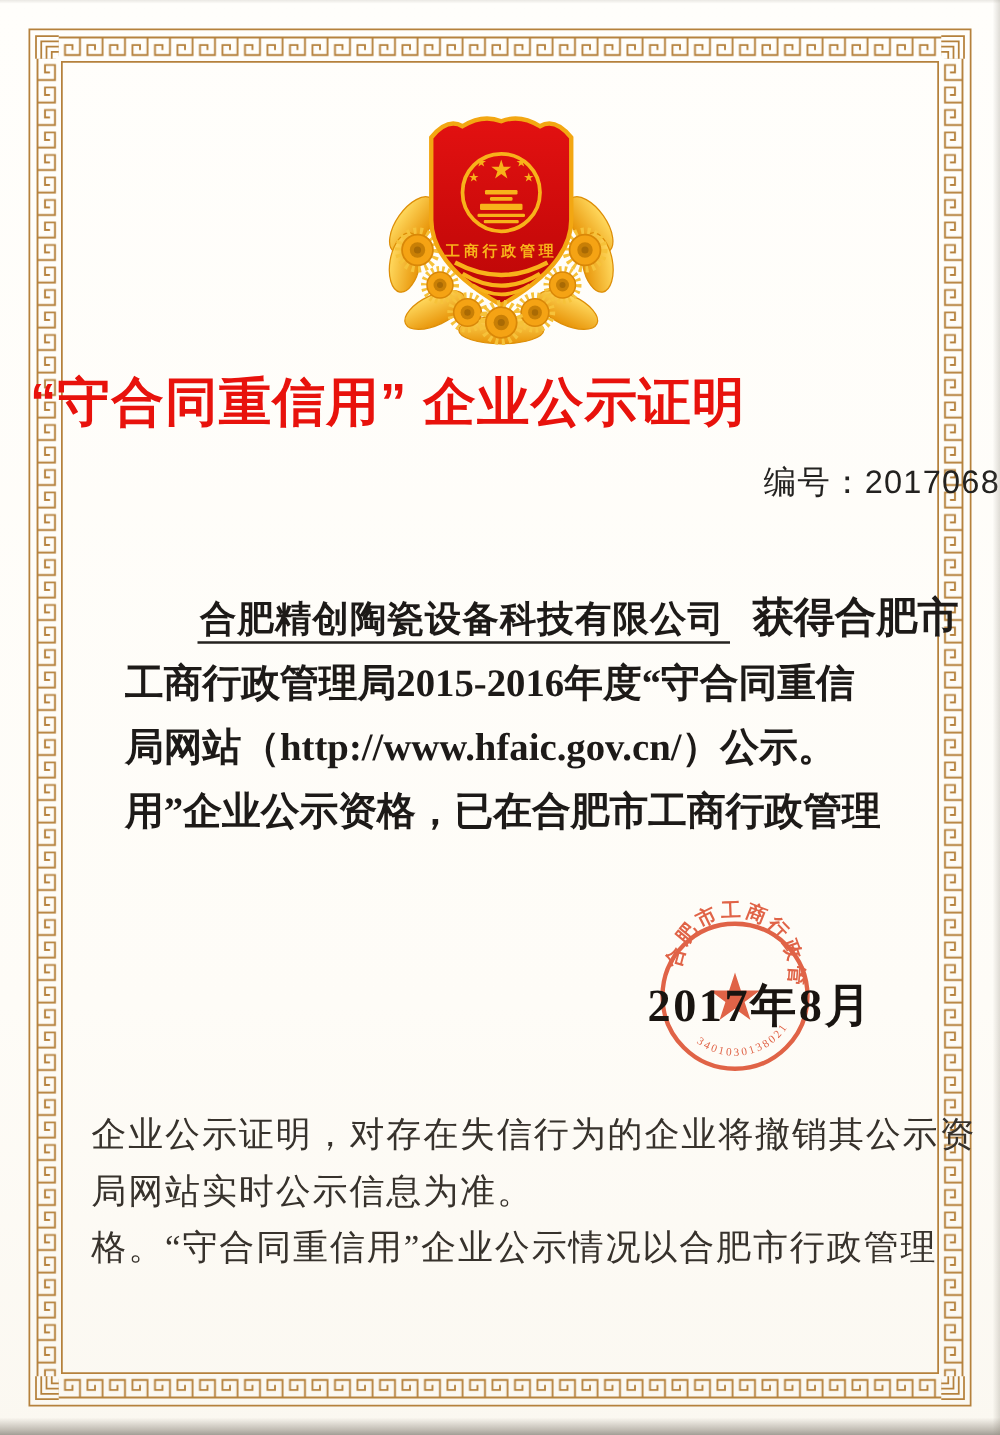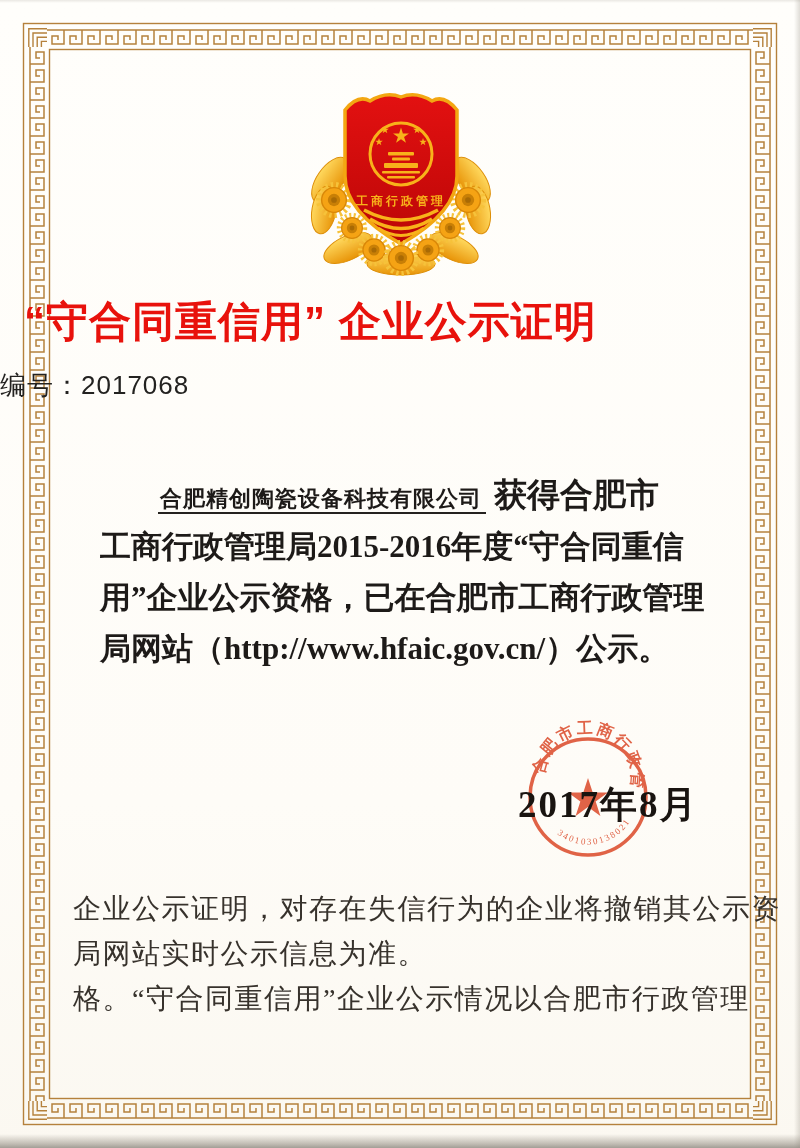--- a/index.html
+++ b/index.html
@@ -14,35 +14,35 @@
   }
   .layer{position:absolute;left:0;top:0;}
   
   .cert-title{
     position:absolute;left:0;top:294px;width:800px;
     font-family:"Liberation Sans","DejaVu Sans",sans-serif;
     font-weight:bold;font-size:42px;letter-spacing:1px;
     color:#e8120c;white-space:nowrap;padding-left:24px;
   }
   .serial{
-    position:absolute;left:0;top:368px;width:800px;text-align:left;
+    position:absolute;left:0;top:368px;width:800px;text-align:right;
     font-family:"Liberation Sans","DejaVu Sans",sans-serif;
     font-size:26px;letter-spacing:1px;color:#232220;
   }
   .body-par{
     position:absolute;left:100px;top:470px;width:610px;
     font-size:31px;font-weight:bold;color:#1d1a18;
     line-height:51px;white-space:nowrap;
   }
   .body-line{height:51px;}
   .body-line.first{padding-left:58px;font-size:33px;}
   .company{
-    font-size:22px;font-weight:600;
+    font-size:29px;font-weight:600;
     border-bottom:2px solid #25221f;
-    padding:0 4px 1px 2px;margin-right:8px;
+    padding:0 4px 1px 2px;margin-right:18px;
     letter-spacing:1px;
   }
   .date-line{
     position:absolute;left:518px;top:780px;
     font-size:37px;font-weight:bold;color:#191410;
     letter-spacing:2px;z-index:6;white-space:nowrap;
   }
   .footer-par{
     position:absolute;left:73px;top:886px;width:655px;
     font-size:28px;color:#37322c;line-height:45px;
@@ -160,22 +160,22 @@
       <use href="#flower" transform="translate(97,170) scale(0.95)"></use>
     </g>
   </svg>
 
   <div class="cert-title">“守合同重信用” 企业公示证明</div>
   <div class="serial">编号：2017068</div>
 
   <div class="body-par">
     <div class="body-line first"><span class="company">合肥精创陶瓷设备科技有限公司</span><span>获得合肥市</span></div>
     <div class="body-line">工商行政管理局2015-2016年度“守合同重信</div>
+    <div class="body-line">局网站（http://www.hfaic.gov.cn/）公示。</div>
     <div class="body-line">用”企业公示资格，已在合肥市工商行政管理</div>
-    <div class="body-line">局网站（http://www.hfaic.gov.cn/）公示。</div>
   </div>
 
   <svg class="seal" width="176" height="176" viewBox="0 0 176 176" aria-hidden="true">
     <defs>
       <path id="arcTop" d="M44.5,75 A44,44 0 1 1 131.5,75" fill="none"></path>
       <path id="arcBottom" d="M41.5,104 A50,50 0 0 0 134.5,104" fill="none"></path>
     </defs>
     <circle cx="88" cy="88" r="58" fill="none" stroke="#dd5334" stroke-width="3.5"></circle>
     <path d="M0,-20 L4.5,-6.2 L19,-6.2 L7.3,2.4 L11.8,16.2 L0,7.6 L-11.8,16.2 L-7.3,2.4 L-19,-6.2 L-4.5,-6.2 Z" transform="translate(88,90) scale(1.05)" fill="#dd5334"></path>
     <text font-size="16" font-weight="bold" fill="#dd5334" letter-spacing="2.5">

